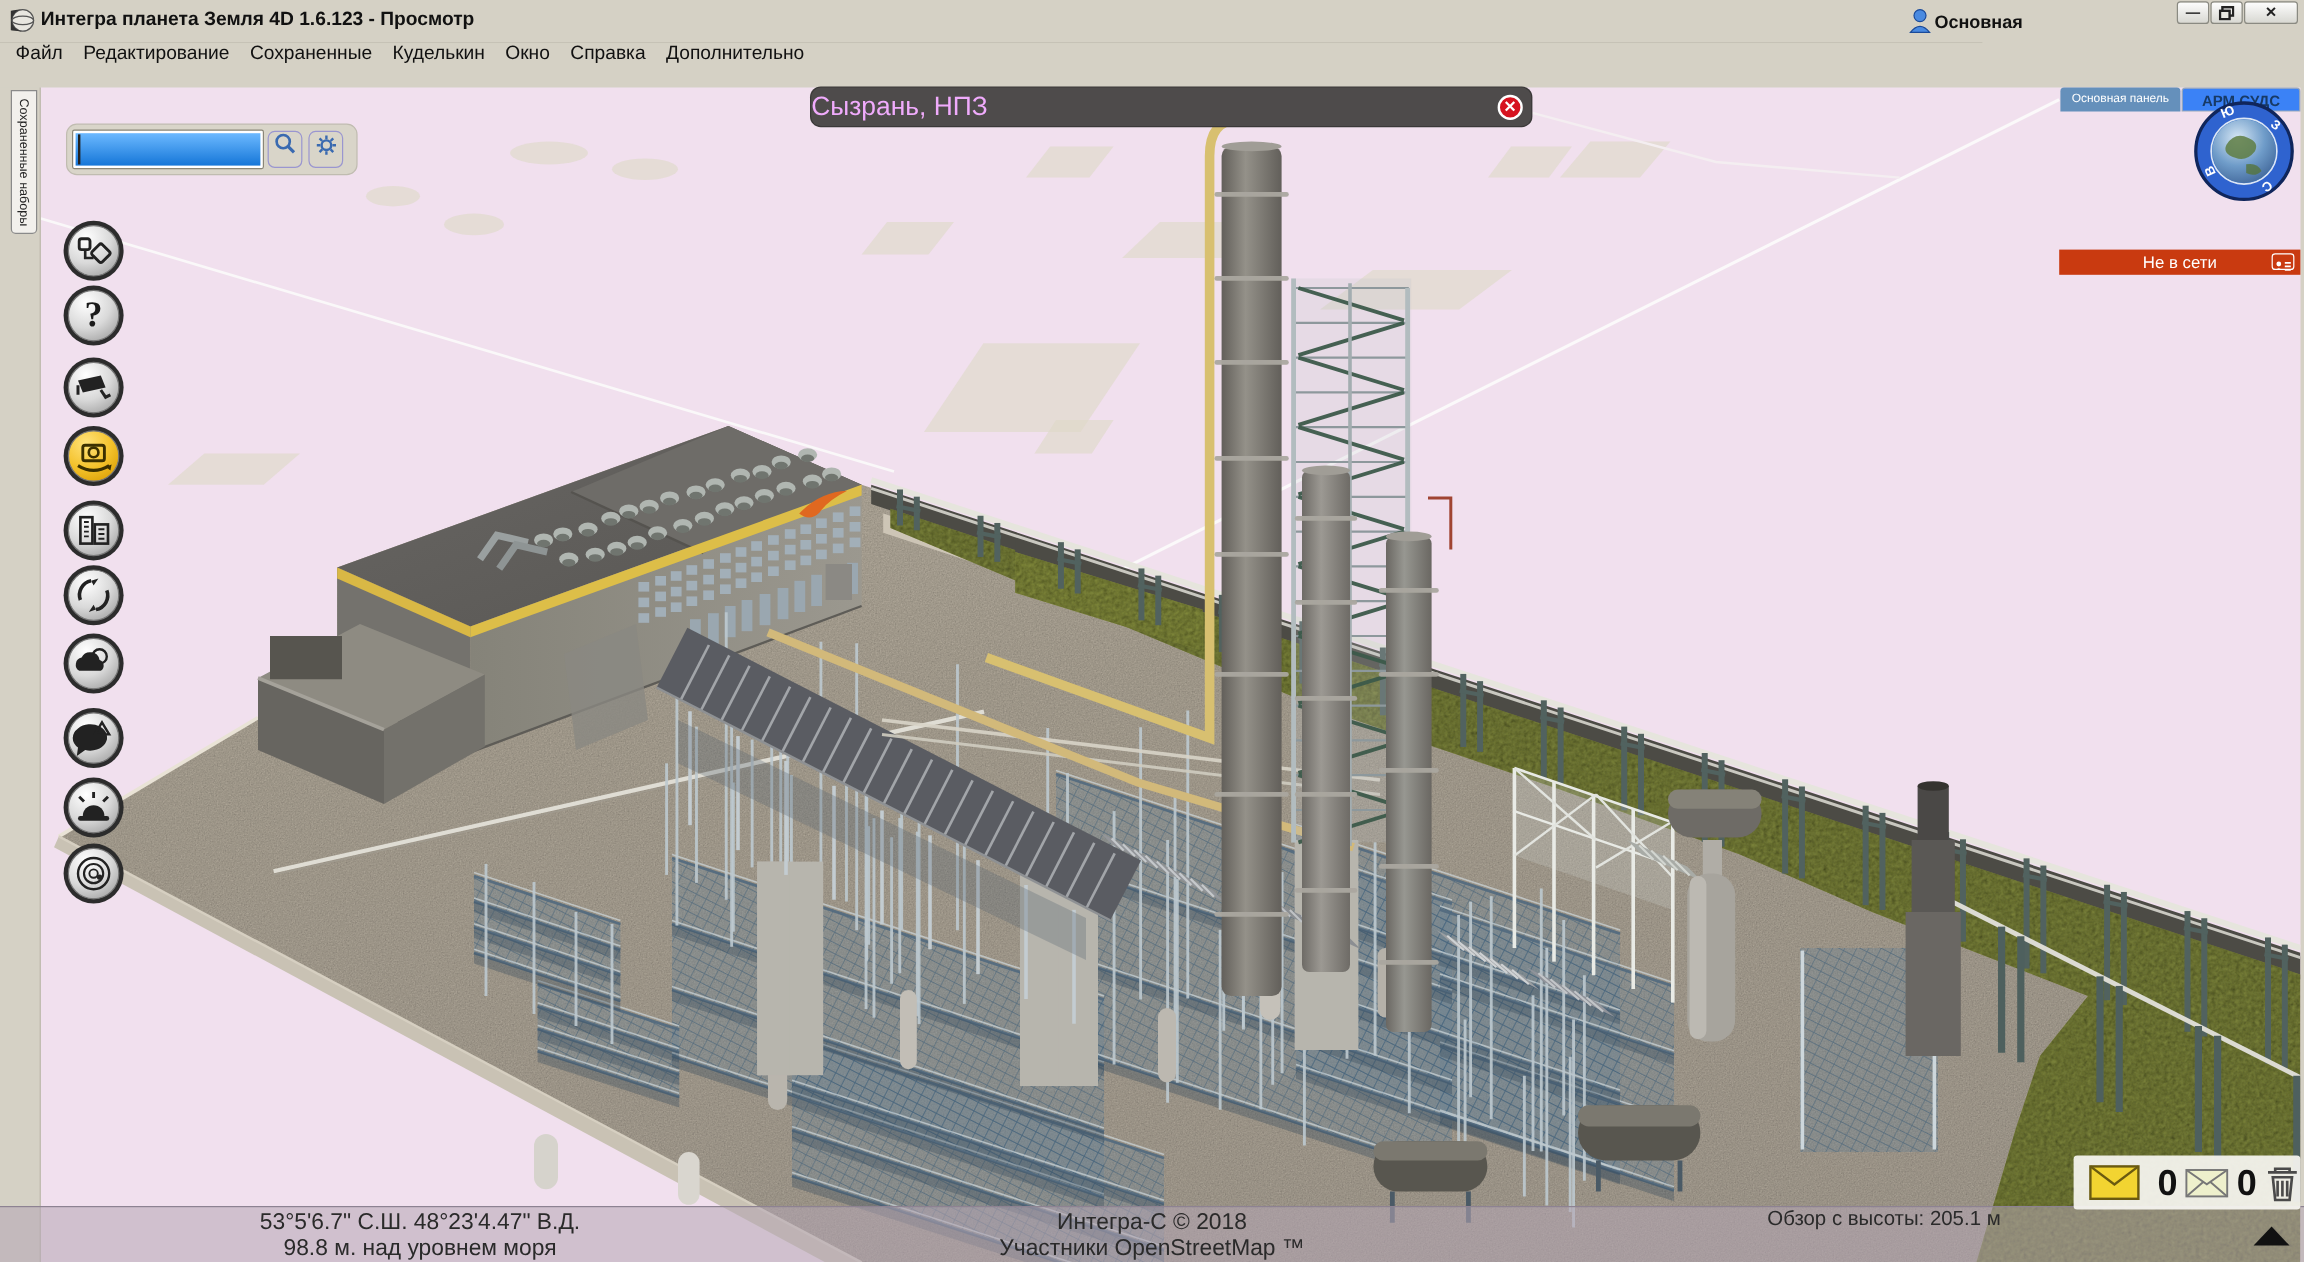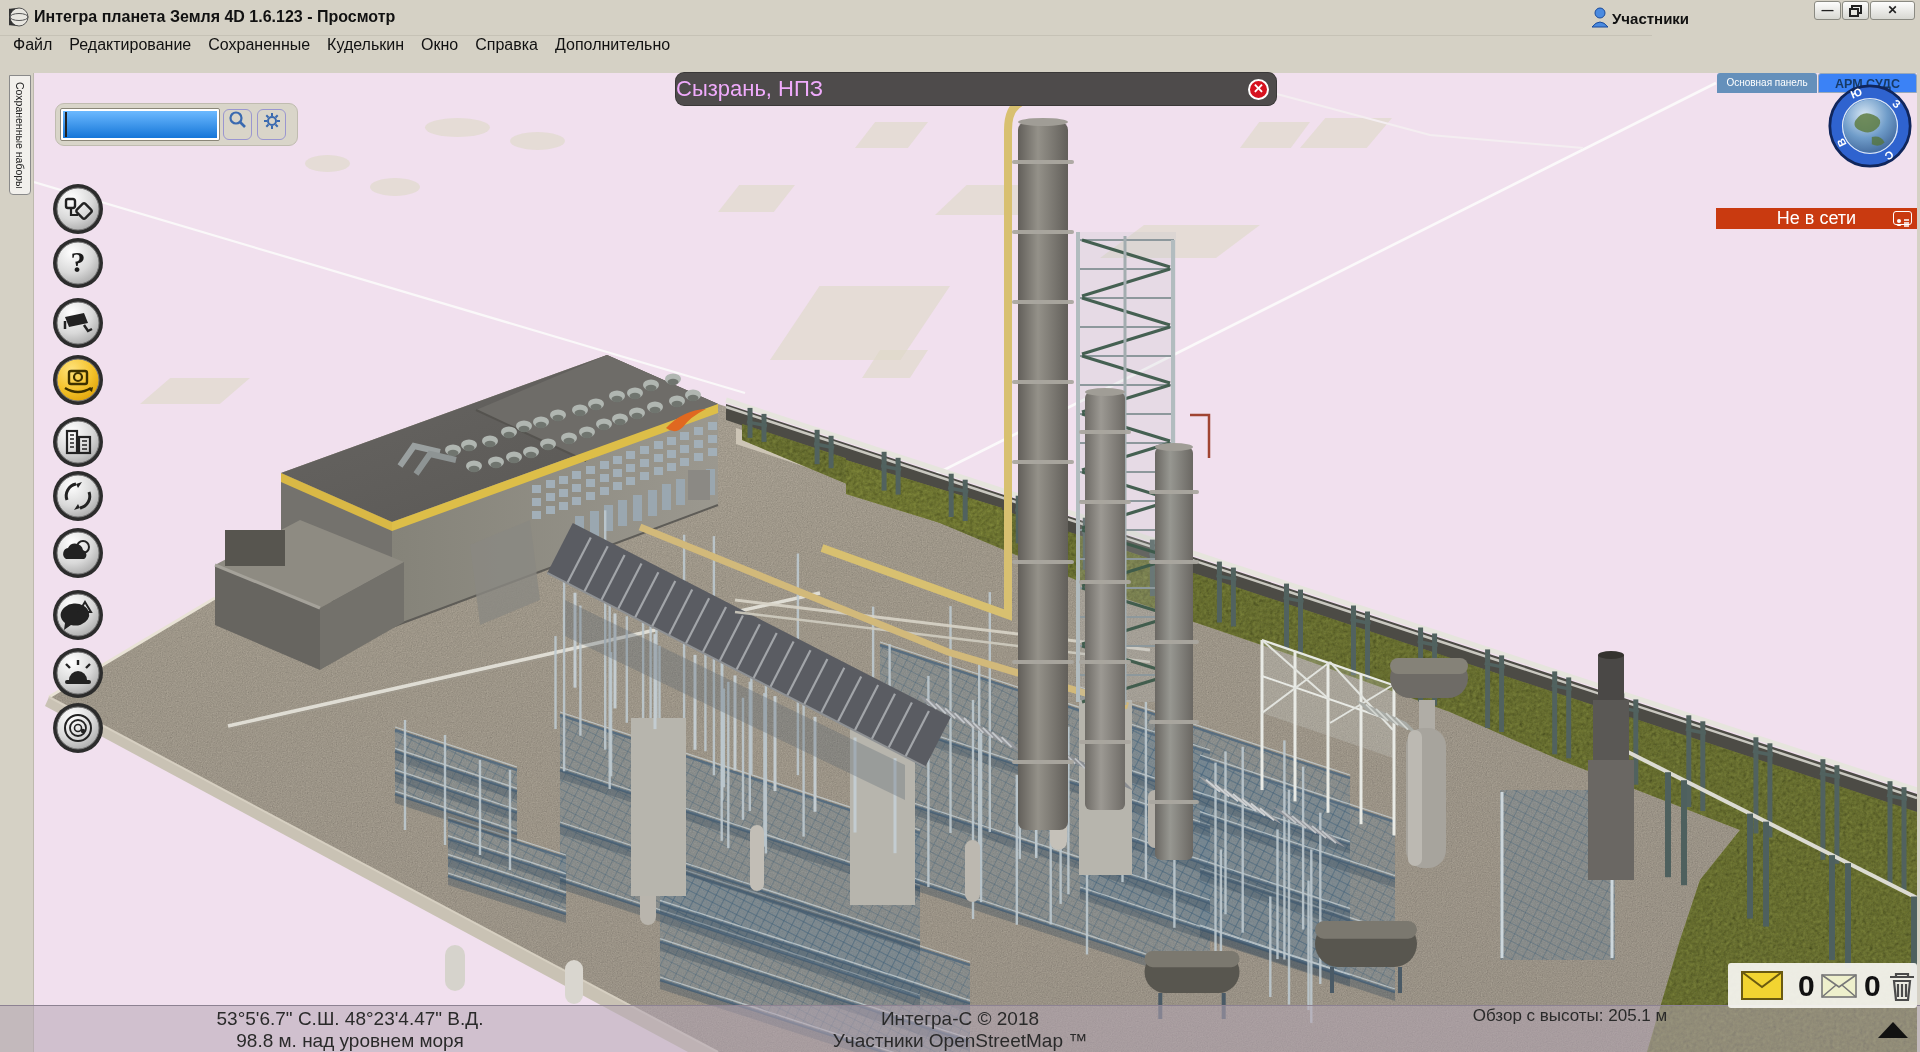--- a/index.html
+++ b/index.html
@@ -14,42 +14,42 @@
 .scenebar .t{display:block;font-size:22px;color:#f0abfc;line-height:31px}
 .xbtn{position:absolute;right:7px;top:6px;width:21px;height:21px;border-radius:50%;background:#d6121f;border:2px solid #fff}
 .xbtn:before{content:"✕";position:absolute;left:3px;top:0px;color:#fff;font-size:13px;font-weight:bold}
 .searchpanel{position:absolute;left:55px;top:103px;width:243px;height:43px;background:#d9d5c9;border:1px solid #c0bcb0;border-radius:9px}
 .searchinput{position:absolute;left:4px;top:4px;width:160px;height:33px;background:#fff;border:1px solid #8a8678;border-radius:2px}
 .searchinput .b{position:absolute;left:2px;top:2px;right:2px;bottom:2px;background:linear-gradient(#6cb9ff,#1576d8)}
 .searchinput .c{position:absolute;left:4px;top:3px;width:1.5px;bottom:3px;background:#222}
 .sbtn{position:absolute;top:5px;width:29px;height:31px;background:#d9d5c9;border:1px solid #9a96d0;border-radius:6px;color:#4466aa;font-size:18px;text-align:center;line-height:29px}
 .tab1{position:absolute;left:1717px;top:73px;width:100px;height:20px;background:#6590bb;color:#fff;font-size:10px;text-align:center;line-height:20px;border-radius:3px 3px 0 0;white-space:nowrap}
 .tab2{position:absolute;left:1818px;top:73px;width:99px;height:20px;background:#3b82f6;color:#173a66;font-size:12.5px;font-weight:bold;text-align:center;line-height:20px;border-radius:3px 3px 0 0;border:1px solid #98a8ba;white-space:nowrap}
-.offline{position:absolute;left:1716px;top:208px;width:201px;height:21px;background:#c93a10;color:#fff;font-size:18px;text-align:center;line-height:21px}
+.offline{position:absolute;left:1716px;top:208px;width:201px;height:21px;background:#c93a10;color:#fff;font-size:14px;text-align:center;line-height:21px}
 .offline .ic{position:absolute;right:5px;top:3px;width:19px;height:14px;border:1.5px solid #fff;border-radius:3px}
 .bottombar{position:absolute;left:0px;top:1005px;width:1920px;height:47px;background:rgba(180,166,180,0.55);border-top:1px solid #8d8292}
 .bb{position:absolute;color:#2a2a2a;font-size:19px;text-align:center;white-space:nowrap}
 .mailpanel{position:absolute;left:1728px;top:963px;width:189px;height:45px;background:rgba(248,247,243,0.92);border-radius:3px}
 .tri{position:absolute;left:1878px;top:1022px;width:0;height:0;border-left:15px solid transparent;border-right:15px solid transparent;border-bottom:16px solid #111}
 .winbtn{position:absolute;top:1px;height:19px;background:linear-gradient(#fdfdfd,#d8d8d2);border:1px solid #8a8a82;border-radius:3px;text-align:center;font-size:12px;font-weight:bold;color:#222;line-height:17px}
 .user{position:absolute;left:1612px;top:10px;font-size:15px;font-weight:bold;color:#111}
 </style></head>
 <body>
 <div class="titlebar">
  <svg width="20" height="20" style="position:absolute;left:9px;top:7px">
       <circle cx="10" cy="10" r="9" fill="#e8e6e0" stroke="#555"></circle>
       <path d="M10 1 A9 9 0 0 0 10 19 A13 5 0 0 1 10 1" fill="#333"></path>
       <ellipse cx="10" cy="10" rx="9" ry="3.5" fill="none" stroke="#555"></ellipse>
     </svg>
  <span class="ttl">Интегра планета Земля 4D 1.6.123 - Просмотр</span>
  <svg width="20" height="22" style="position:absolute;left:1590px;top:6px">
       <circle cx="10" cy="7" r="5" fill="#4a8ae0" stroke="#1a4a9a"></circle>
       <path d="M2 21 q8 -10 16 0 z" fill="#4a8ae0" stroke="#1a4a9a"></path>
     </svg>
- <span class="user">Участники</span>
+ <span class="user">Основная</span>
  <div class="winbtn" style="left:1814px;width:27px">—</div>
  <div class="winbtn" style="left:1842px;width:27px"><svg width="13" height="12" style="margin-top:3px">
         <rect x="3" y="1" width="9" height="7" fill="none" stroke="#222" stroke-width="2"></rect>
         <rect x="1" y="4" width="8" height="7" fill="#e8e8e2" stroke="#222" stroke-width="2"></rect>
       </svg></div>
  <div class="winbtn" style="left:1870px;width:45px">✕</div>
 </div>
 <div class="menubar"><span style="margin-left:13px">Файл</span><span>Редактирование</span><span>Сохраненные</span><span>Куделькин</span><span>Окно</span><span>Справка</span><span style="">Дополнительно</span></div>
 <div class="viewport"></div>
 <svg width="1883" height="979" viewBox="34 73 1883 979" style="position:absolute;left:34px;top:73px">

